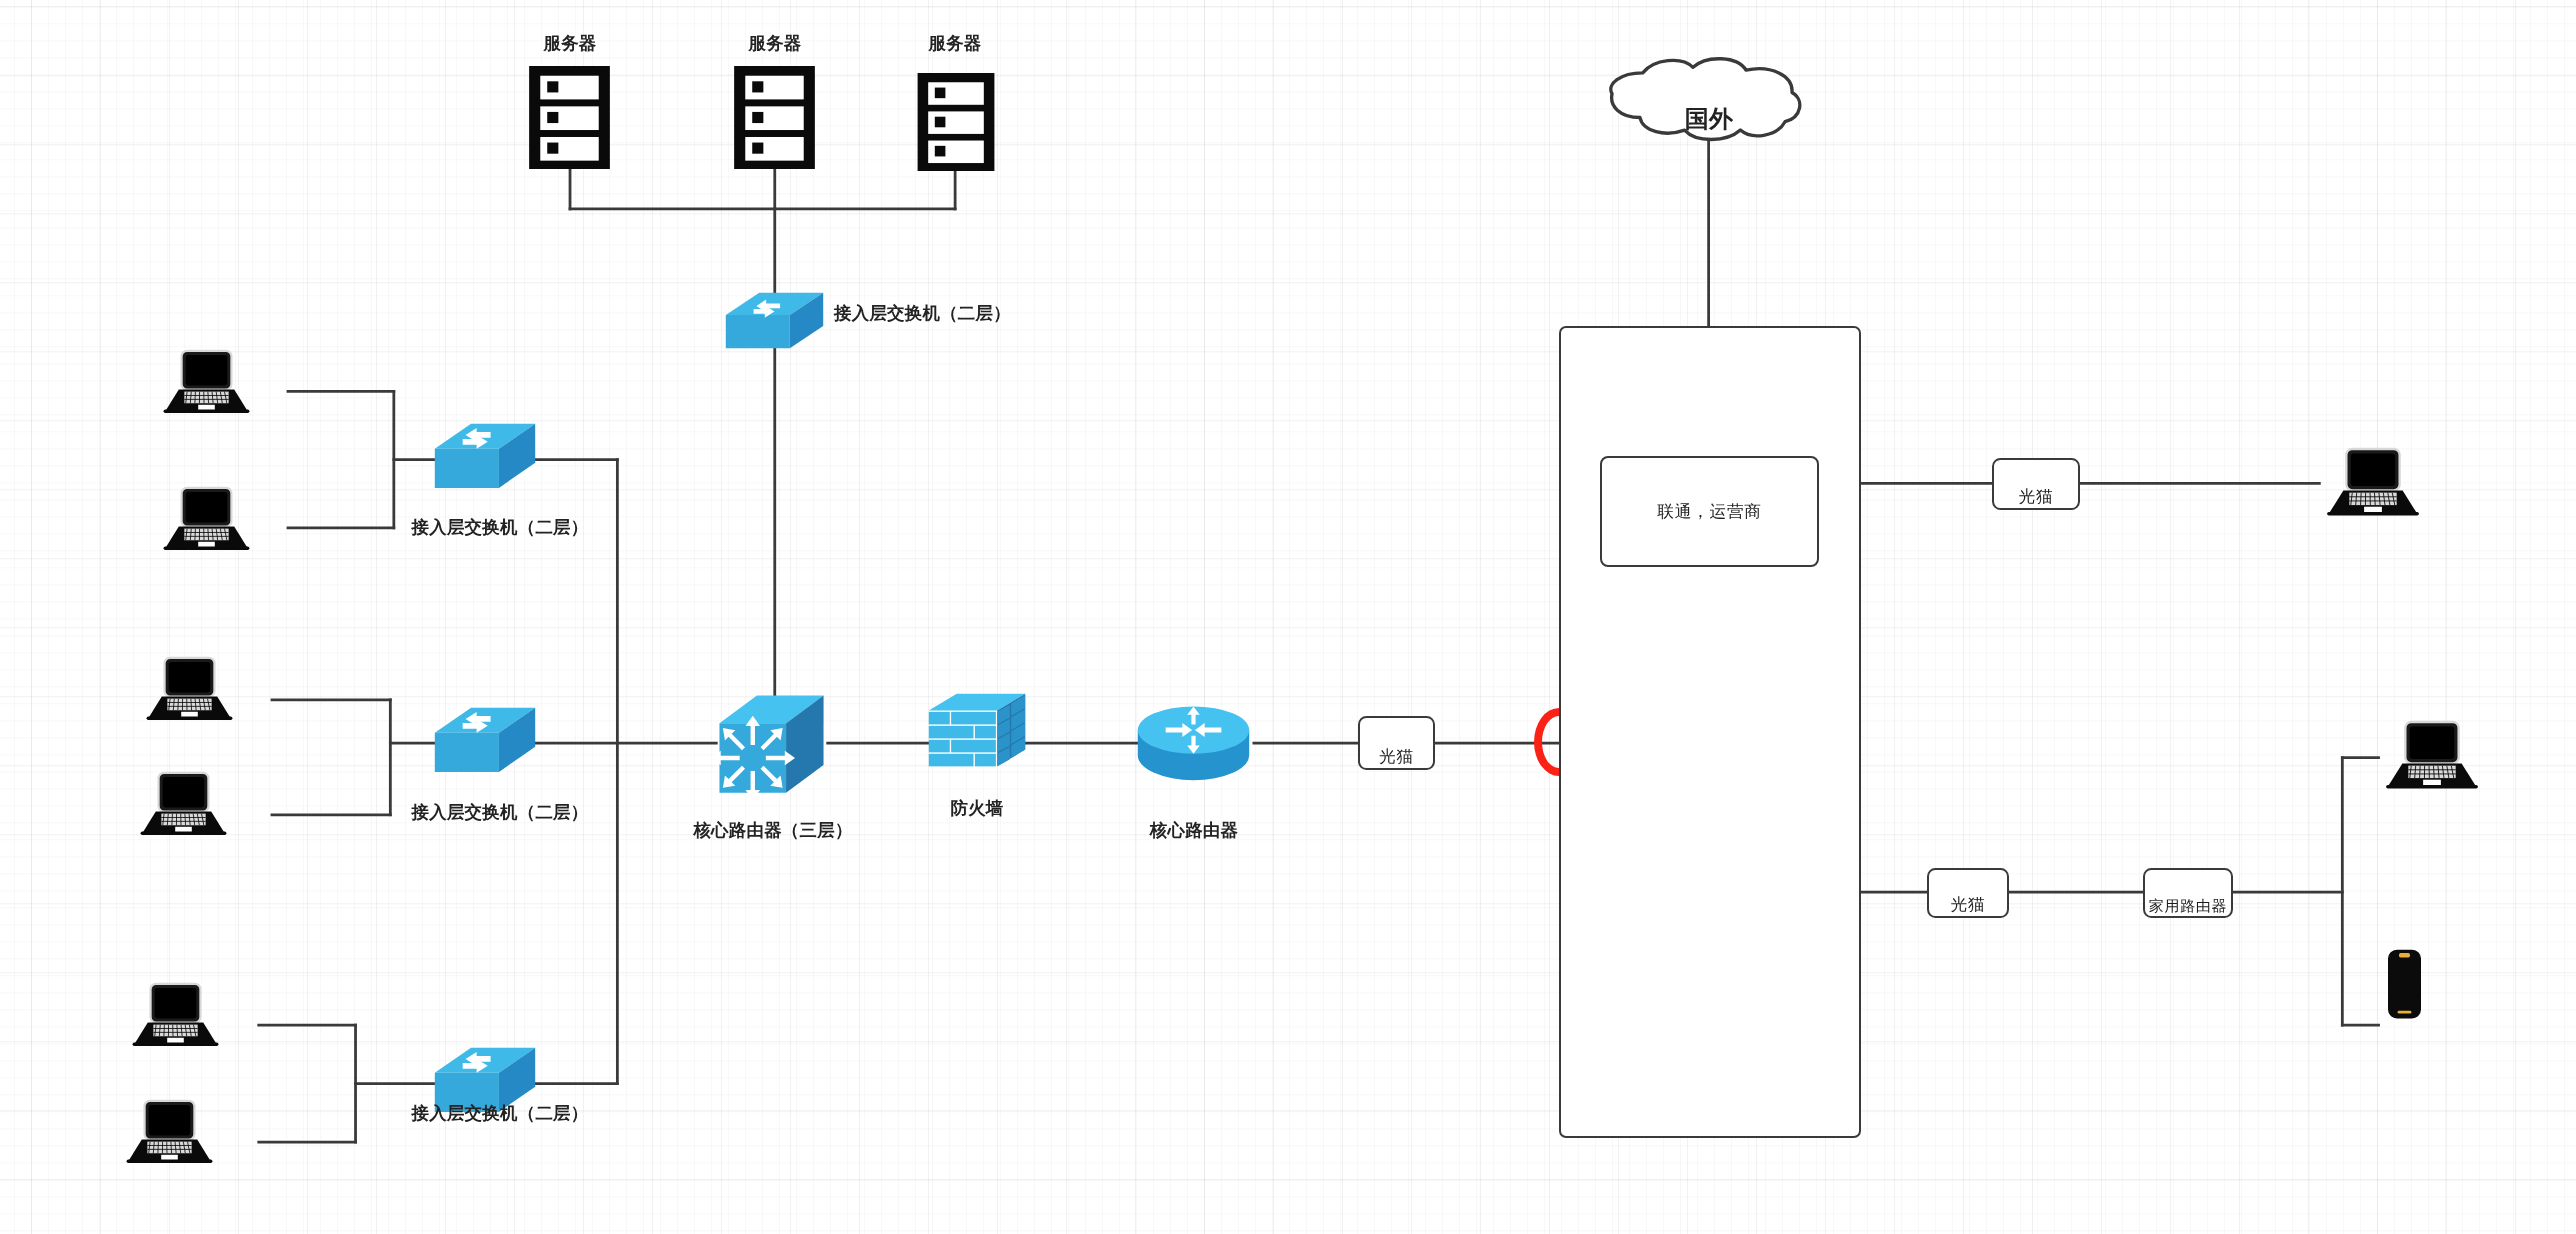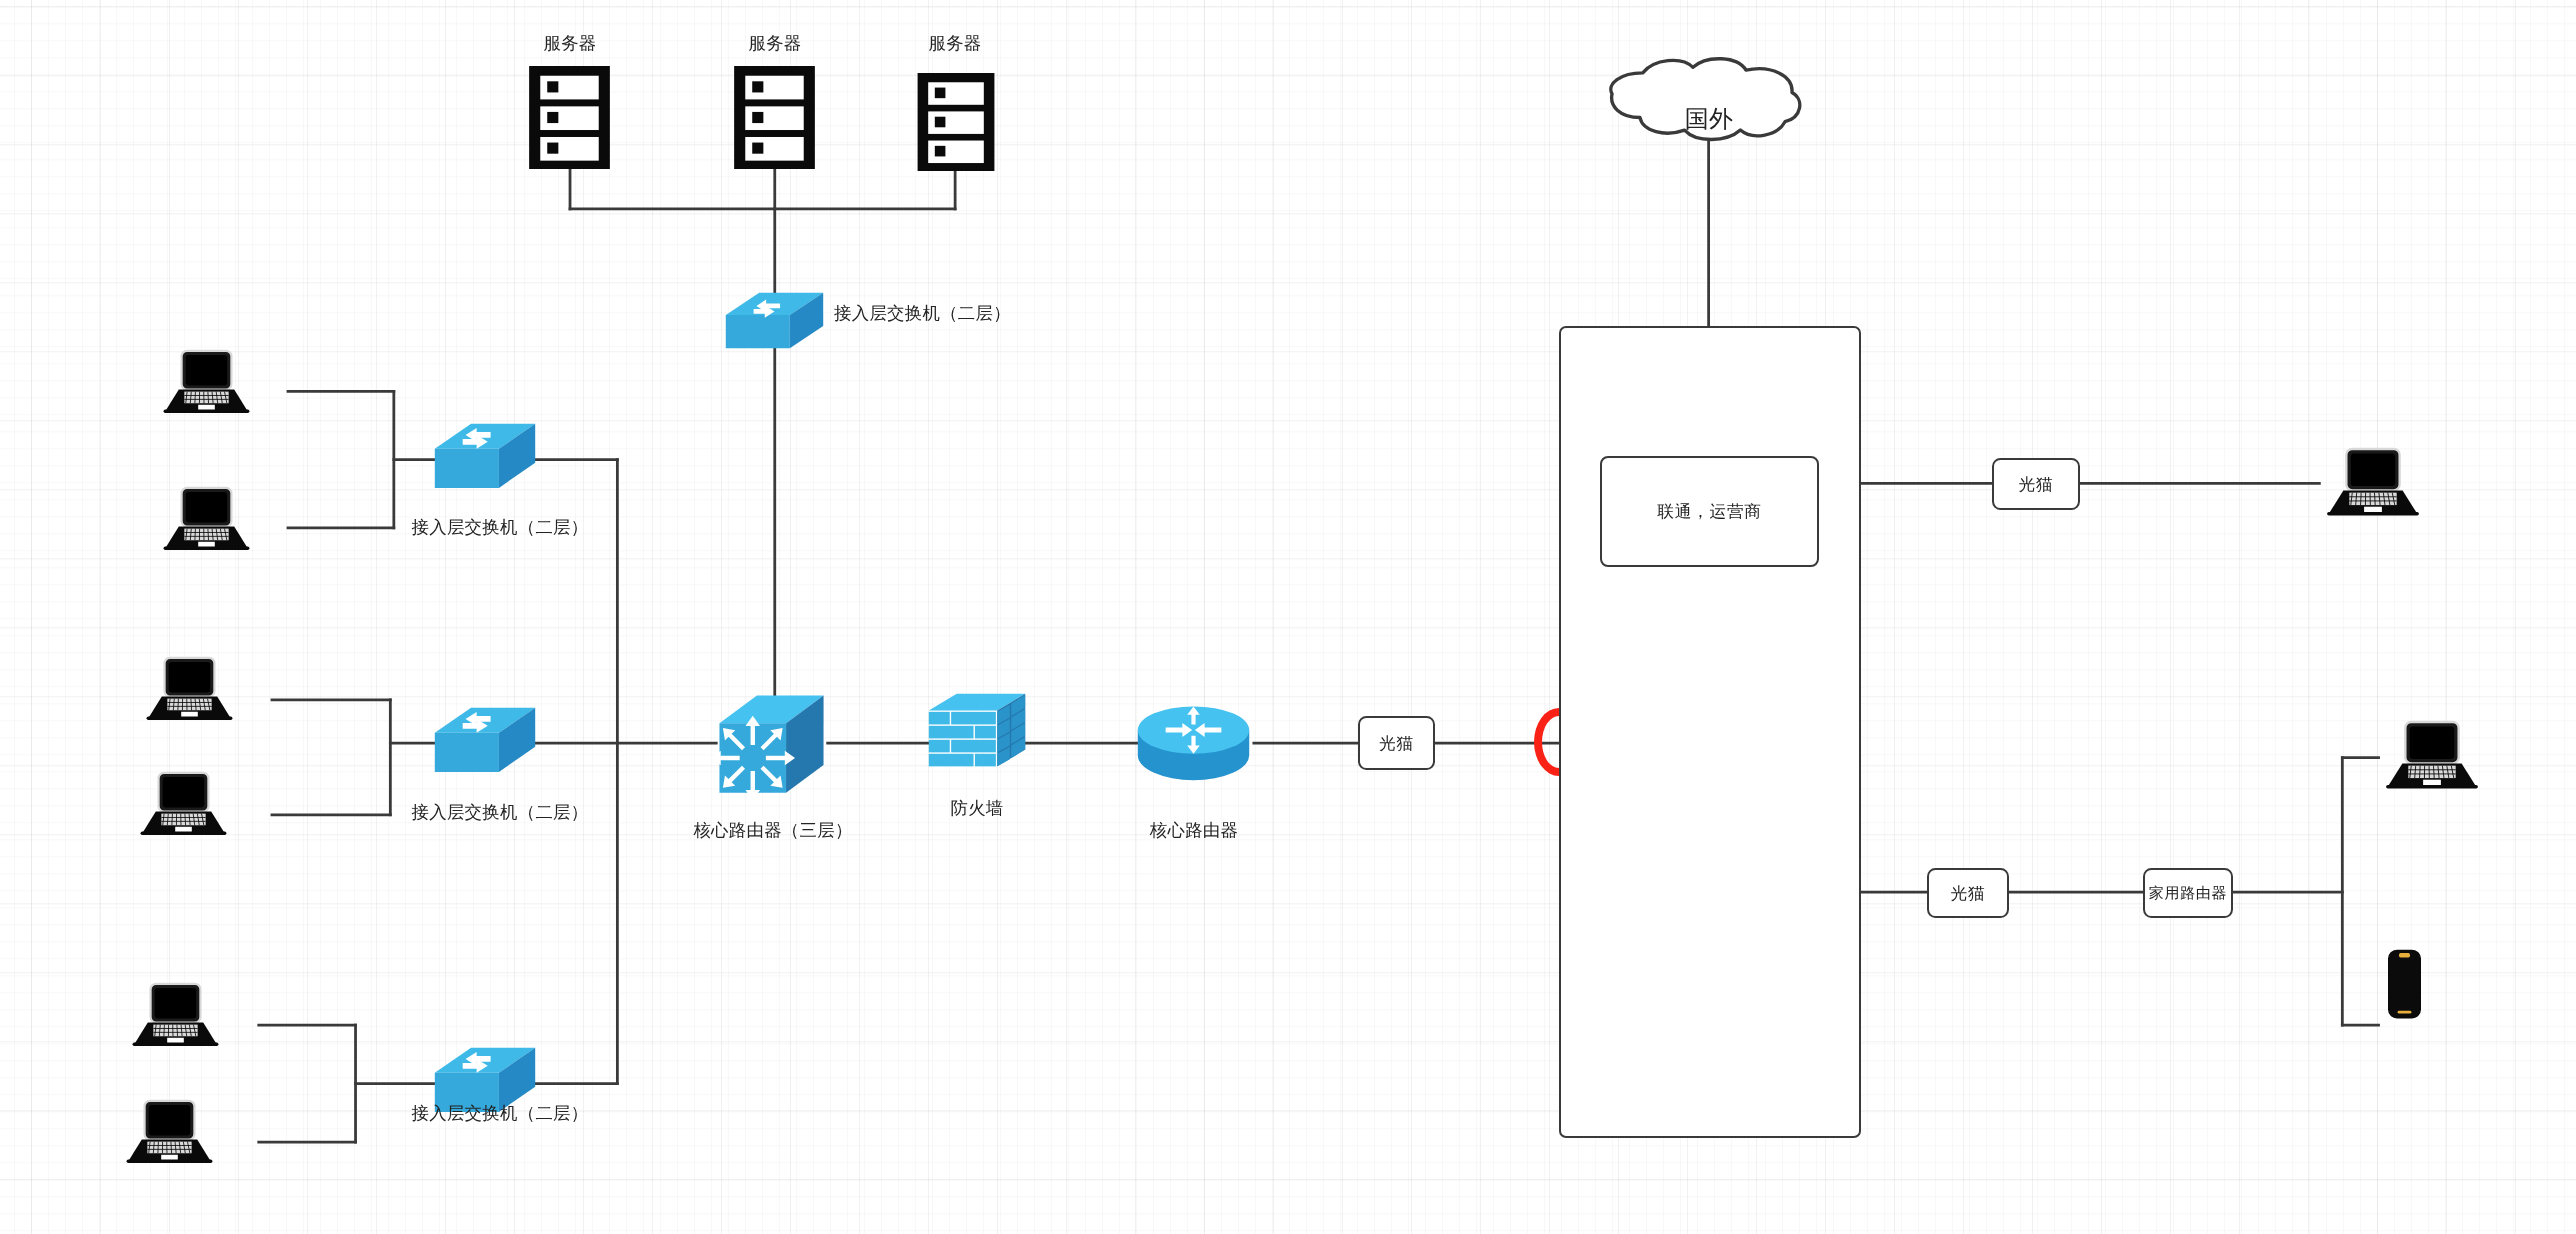--- a/index.html
+++ b/index.html
@@ -35,40 +35,40 @@
     width: 2576px;
     height: 1234px;
     pointer-events: none;
   }
   .node {
     position: absolute;
   }
   .lbl {
     position: absolute;
     font-size: 17.4px;
-    font-weight: normal;
+    font-weight: bold;
     color: #232323;
     white-space: nowrap;
     letter-spacing: 0.3px;
   }
   .lbl.ctr { transform: translateX(-50%); }
   
   .boxnode {
     position: absolute;
     box-sizing: border-box;
     background: #ffffff;
     border: 2.1px solid #3a3a3a;
     display: flex;
     align-items: center;
     justify-content: center;
     font-size: 16.7px;
     color: #1d1d1d;
     letter-spacing: 0.7px;
   }
-  .boxnode.rounded { border-radius: 8.4px; }
+  .boxnode.rounded { border-radius: 8.4px; align-items: flex-end; }
   .boxnode.sharp  { border-radius: 8px; border-width: 2.1px; }
   .container-box {
     position: absolute;
     box-sizing: border-box;
     background: #ffffff;
     border: 2.1px solid #3a3a3a;
     border-radius: 7px;
   }
   
   .red-ring {

